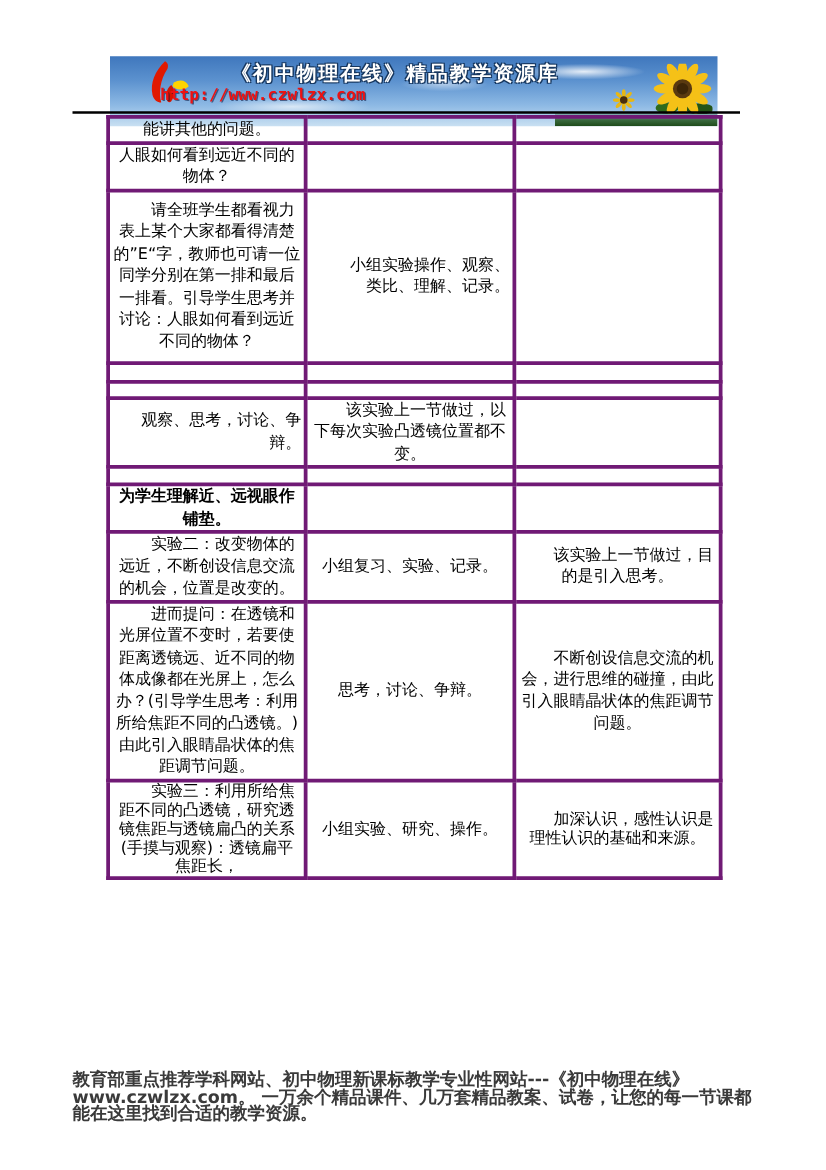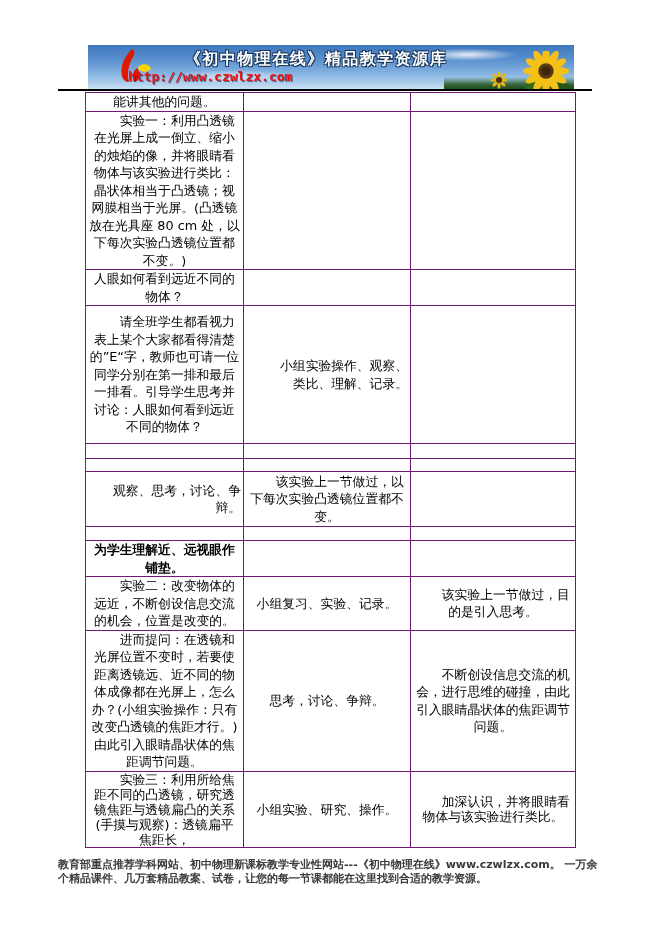--- a/index.html
+++ b/index.html
@@ -4,21 +4,21 @@
 <style>
   * { margin:0; padding:0; box-sizing:border-box; }
   html,body { background:#ffffff; }
   body {
     width:661px; height:936px; position:relative;
     font-family:"DejaVu Sans", sans-serif;
     color:#000;
   }
   
   .banner {
-    position:absolute; left:88px; top:45px; width:486px; height:44px;
+    position:absolute; left:88px; top:45px; width:486px; height:56px;
     overflow:hidden;
     background:
       radial-gradient(70px 9px at 78% 22%, rgba(255,255,255,.85), rgba(255,255,255,0) 70%),
       radial-gradient(90px 10px at 30% 72%, rgba(255,255,255,.65), rgba(255,255,255,0) 70%),
       radial-gradient(50px 8px at 55% 40%, rgba(255,255,255,.5), rgba(255,255,255,0) 70%),
       linear-gradient(180deg,#3f77bd 0%, #5c92cf 35%, #8db9e4 70%, #c9e0f2 100%);
   }
   .banner-title {
     position:absolute; left:40px; right:70px; top:4px; text-align:center;
     color:#fff; font-weight:bold; font-size:16px; letter-spacing:1.5px;
@@ -43,42 +43,42 @@
   .header-rule {
     position:absolute; left:58px; top:89px; width:534px; height:2px; background:#000;
   }
   
   table.lesson {
     position:absolute; left:85px; top:92px; width:490px;
     border-collapse:collapse; table-layout:fixed;
     font-size:12.8px; line-height:17.5px;
   }
   table.lesson td {
-    border:1px solid #701a75; vertical-align:middle; padding:0 2px; overflow:hidden;
+    border:3px solid #701a75; vertical-align:middle; padding:0 2px; overflow:hidden;
     word-break:break-all;
   }
   .center { text-align:center; }
   .left   { text-align:right; }
   .indent { text-indent:2em; }
   tr.r0  td { height:14px; }
   tr.r1  td { height:140px; }
   tr.r2  td { height:36px; }
   tr.r3  td { height:138px; }
   tr.r4  td { height:15px; }
   tr.r5  td { height:13px; }
   tr.r6  td { height:55px; }
   tr.r7  td { height:14px; }
   tr.r8  td { height:31px;font-weight:bold; }
   tr.r9  td { height:52px; }
   tr.r10 td { height:131px; }
   tr.r11 td { height:59px; line-height:15px; }
   
   .footer {
     position:absolute; left:58px; top:858px; width:548px;
-    font-size:11px; font-weight:bold; color:#3a3a3a; line-height:13.5px;
+    font-size:14px; font-weight:bold; color:#3a3a3a; line-height:13.5px;
   }
 </style>
 </head>
 <body>
 
 <div class="page">
 
   <div class="banner">
     <span class="banner-logo">
       <svg width="42" height="38" viewBox="0 0 42 38">
@@ -136,25 +136,20 @@
       <col style="width:158px">
         <col style="width:167px">
         <col style="width:165px">
     </colgroup>
     <tbody>
       <tr class="r0">
         <td class="center">能讲其他的问题。</td>
         <td></td>
         <td></td>
       </tr>
-      <tr class="r1">
-        <td class="center indent">实验一：利用凸透镜在光屏上成一倒立、缩小的烛焰的像，并将眼睛看物体与该实验进行类比：晶状体相当于凸透镜；视网膜相当于光屏。(凸透镜放在光具座 80 cm 处，以下每次实验凸透镜位置都不变。)</td>
-        <td></td>
-        <td></td>
-      </tr>
       <tr class="r2">
         <td class="center">人眼如何看到远近不同的物体？</td>
         <td></td>
         <td></td>
       </tr>
       <tr class="r3">
         <td class="center indent">请全班学生都看视力表上某个大家都看得清楚的”E“字，教师也可请一位同学分别在第一排和最后一排看。引导学生思考并讨论：人眼如何看到远近不同的物体？</td>
         <td class="left indent">小组实验操作、观察、类比、理解、记录。</td>
         <td></td>
       </tr>
@@ -182,27 +177,27 @@
         <td class="center">为学生理解近、远视眼作铺垫。</td>
         <td></td>
         <td></td>
       </tr>
       <tr class="r9">
         <td class="center indent">实验二：改变物体的远近，不断创设信息交流的机会，位置是改变的。</td>
         <td class="center">小组复习、实验、记录。</td>
         <td class="center indent">该实验上一节做过，目的是引入思考。</td>
       </tr>
       <tr class="r10">
-        <td class="center indent">进而提问：在透镜和光屏位置不变时，若要使距离透镜远、近不同的物体成像都在光屏上，怎么办？(小组实验操作：只有改变凸透镜的焦距才行。)由此引入眼睛晶状体的焦距调节问题。</td>
+        <td class="center indent">进而提问：在透镜和光屏位置不变时，若要使距离透镜远、近不同的物体成像都在光屏上，怎么办？(引导学生思考：利用所给焦距不同的凸透镜。)由此引入眼睛晶状体的焦距调节问题。</td>
         <td class="center">思考，讨论、争辩。</td>
         <td class="center indent">不断创设信息交流的机会，进行思维的碰撞，由此引入眼睛晶状体的焦距调节问题。</td>
       </tr>
       <tr class="r11">
         <td class="center indent">实验三：利用所给焦距不同的凸透镜，研究透镜焦距与透镜扁凸的关系(手摸与观察)：透镜扁平 焦距长，</td>
         <td class="center">小组实验、研究、操作。</td>
-        <td class="center indent">加深认识，并将眼睛看物体与该实验进行类比。</td>
+        <td class="center indent">加深认识，感性认识是理性认识的基础和来源。</td>
       </tr>
     </tbody>
   </table>
 
   <div class="footer">教育部重点推荐学科网站、初中物理新课标教学专业性网站---《初中物理在线》www.czwlzx.com。 一万余个精品课件、几万套精品教案、试卷，让您的每一节课都能在这里找到合适的教学资源。</div>
 
 </div>
 
 </body></html>

